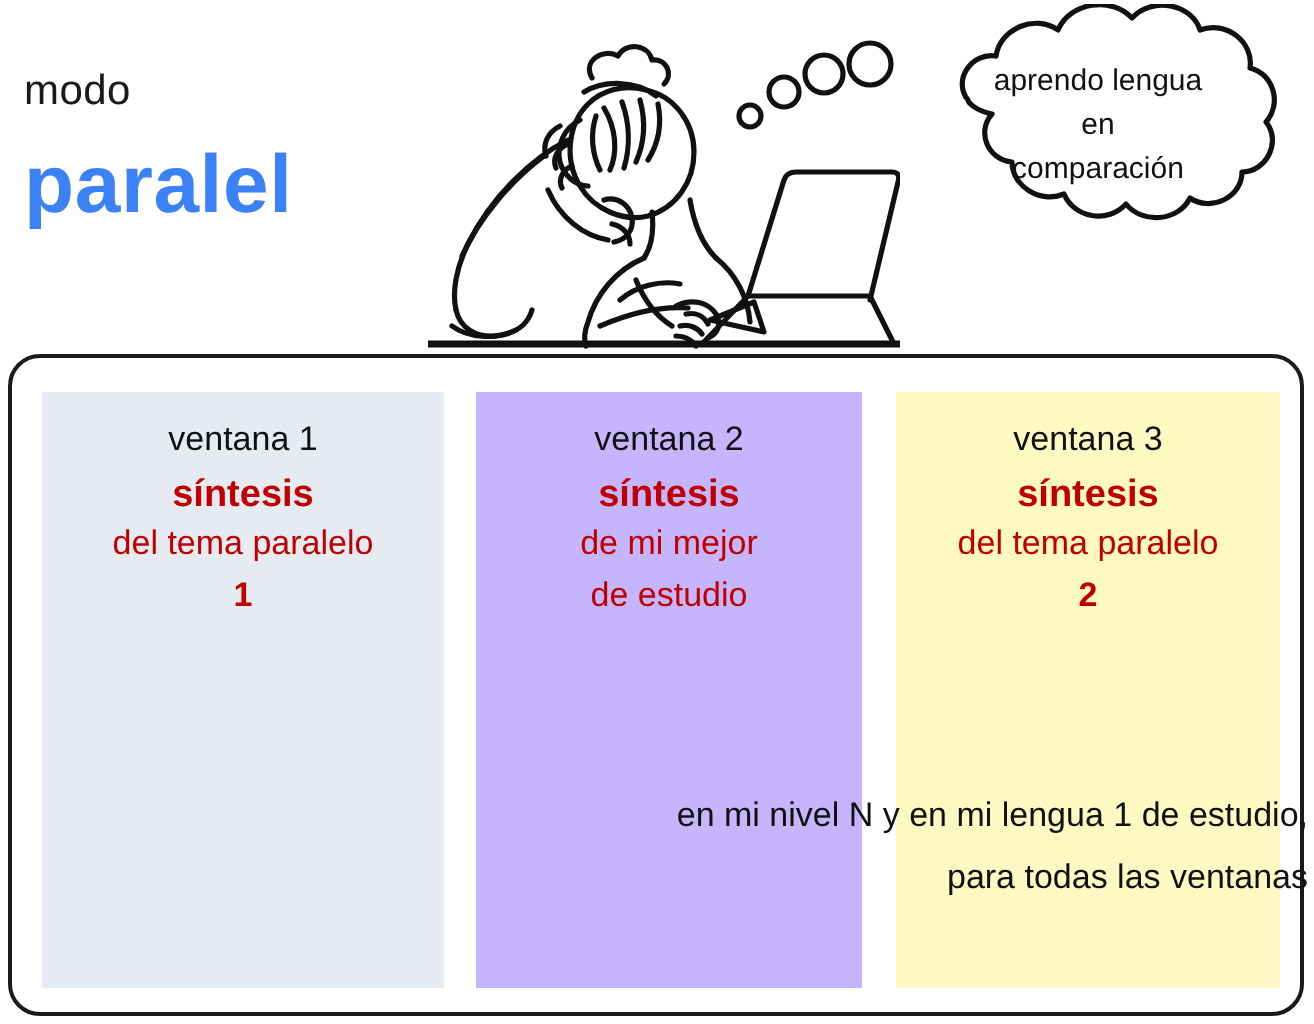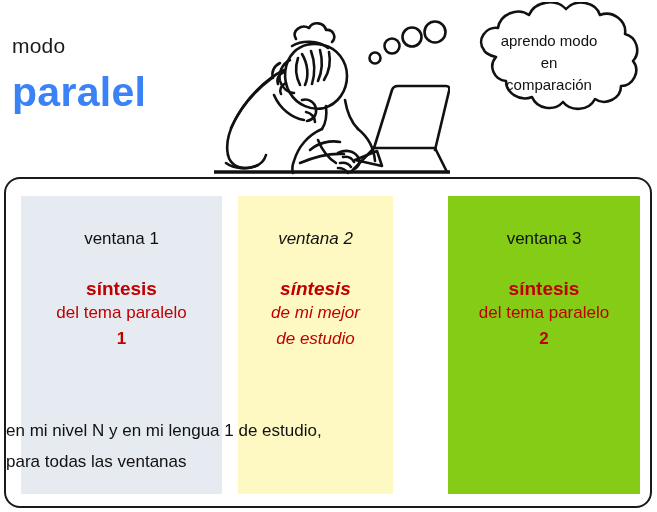--- a/index.html
+++ b/index.html
@@ -101,57 +101,56 @@
     height: 331px;
   }
 
   .column {
     position: absolute;
     top: 17px;
     height: 298px;
     text-align: center;
   }
   #col-0 { left: 15px;  width: 201px; background: #e6ebf2; }
-  #col-1 { left: 232px; width: 155px; background: #fef9c3; font-style: italic; }
-  #col-2 { left: 442px; width: 192px; background: #84cc16; }
+  #col-1 { left: 232px; width: 193px; background: #c4b5fd; }
+  #col-2 { left: 442px; width: 192px; background: #fef9c3; }
 
   .col-window {
-    margin-top: 33px;
+    margin-top: 14px;
     font-size: 17px;
     line-height: 20px;
     color: #111111;
   }
   .col-synth {
-    margin-top: 29px;
+    margin-top: 7px;
     font-size: 19px;
     line-height: 22px;
     font-weight: bold;
     color: #c00000;
   }
   .col-desc {
     font-size: 17px;
     line-height: 26px;
     color: #c00000;
   }
   .col-desc .line2-bold {
     font-weight: bold;
   }
 
   
   #footer-caption {
     position: absolute;
     left: 0;
     top: 213px;
     width: 648px;
-    text-align: left;
+    text-align: right;
     font-size: 17px;
     line-height: 31px;
     color: #111111;
     pointer-events: none;
-    margin-top: 23px;
   }
   #footer-caption .cap-line { display: block; }
 </style>
 </head>
 <body>
 
 <div id="header">
 
   <div id="title-modo">modo</div>
 
@@ -229,21 +228,21 @@
                c12 3 16 18 8 27
                c8 10 0 25 -12 25
                c0 13 -16 20 -26 13
                c-6 12 -24 13 -32 3
                c-9 10 -26 7 -31 -5
                c-12 5 -26 -4 -26 -16
                c-12 -1 -18 -15 -10 -24
                c-9 -2 -12 -6 -12 -7 z"></path>
     </svg>
     <div id="bubble-text">
-      <span>aprendo  modo</span><br>
+      <span>aprendo  lengua</span><br>
       <span>en</span><br>
       <span>comparación</span>
     </div>
   </div>
 </div>
 
 <div id="main-frame">
 
   <div id="columns">
 

